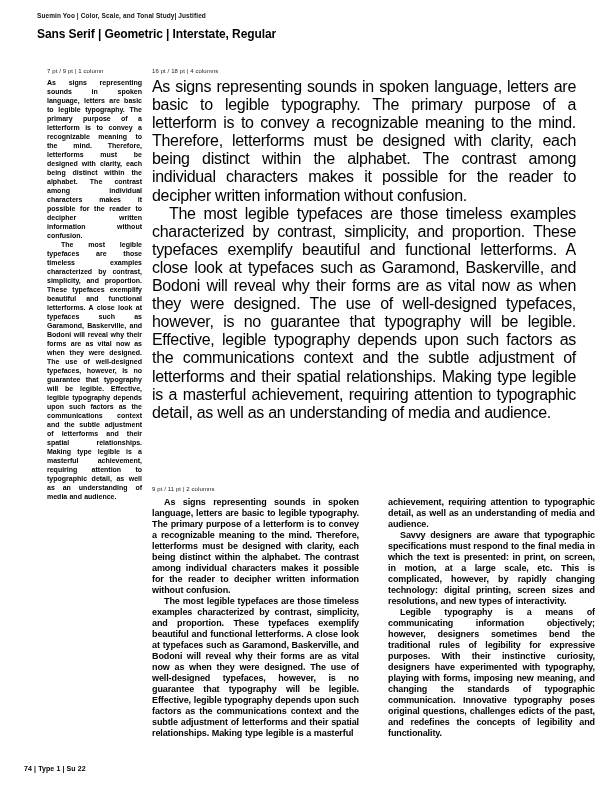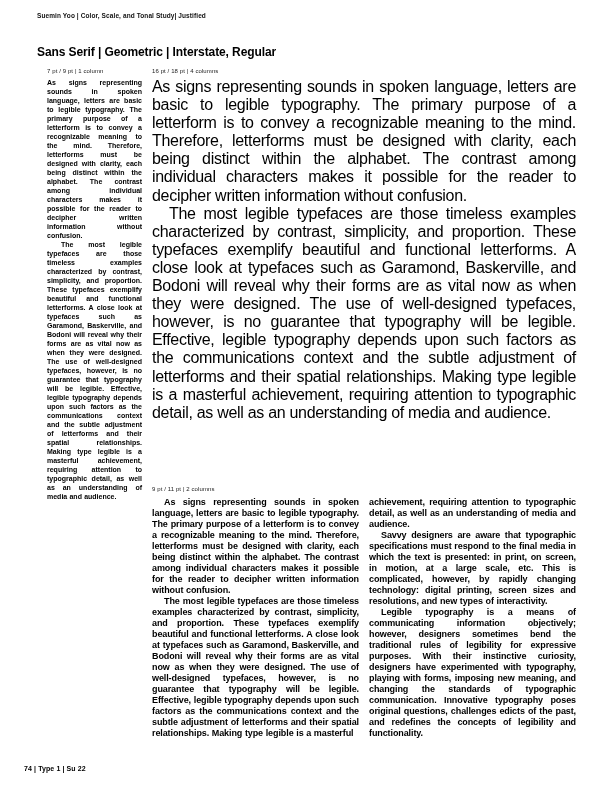--- a/index.html
+++ b/index.html
@@ -20,21 +20,21 @@
     .author-line {
       position: absolute;
       left: 37px; top: 12px;
       font-size: 6.5px;
       font-weight: 700;
       letter-spacing: 0.1px;
       color: #111;
     }
     .page-title {
       position: absolute;
-      left: 37px; top: 45px;
+      left: 37px; top: 27px;
       font-size: 12px;
       font-weight: 700;
       letter-spacing: -0.1px;
       color: #000;
     }
     
     .block-label {
       font-size: 6px;
       font-weight: 400;
       letter-spacing: 0.1px;
@@ -78,21 +78,21 @@
     .two-column-label {
       position: absolute;
       left: 152px; top: 486px;
     }
     .column {
       position: absolute;
       top: 497px;
       width: 207px;
     }
     .column.col-1 { left: 152px; }
-    .column.col-2 { left: 369px; }
+    .column.col-2 { left: 388px; }
     .column .body-text {
       font-size: 9px;
       line-height: 11px;
       font-weight: 700;
       letter-spacing: -0.1px;
       text-align: justify;
       hyphens: auto;
       -webkit-hyphens: auto;
       word-spacing: 0.3px;
     }

